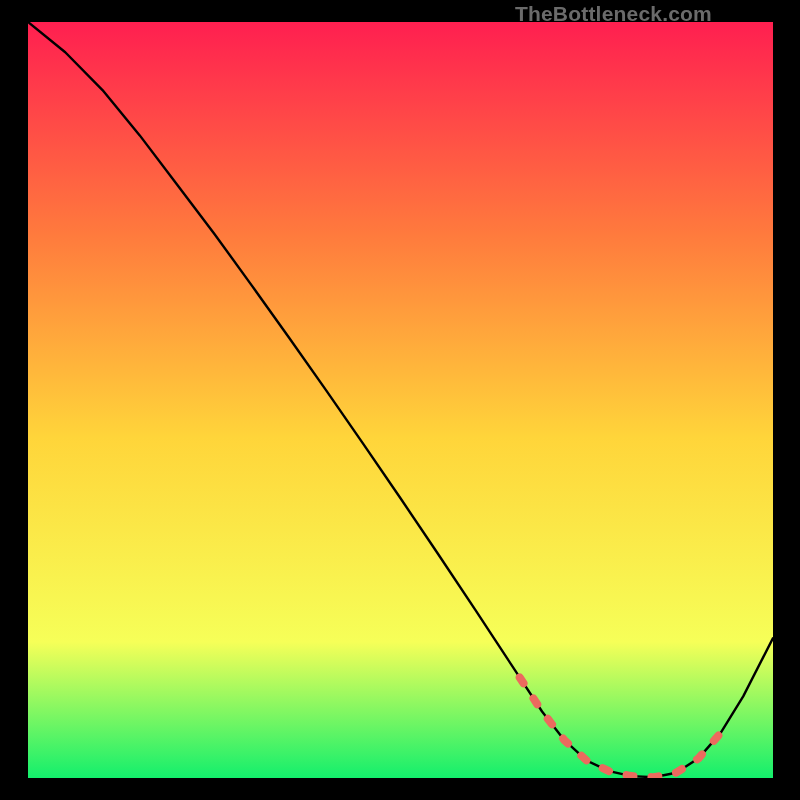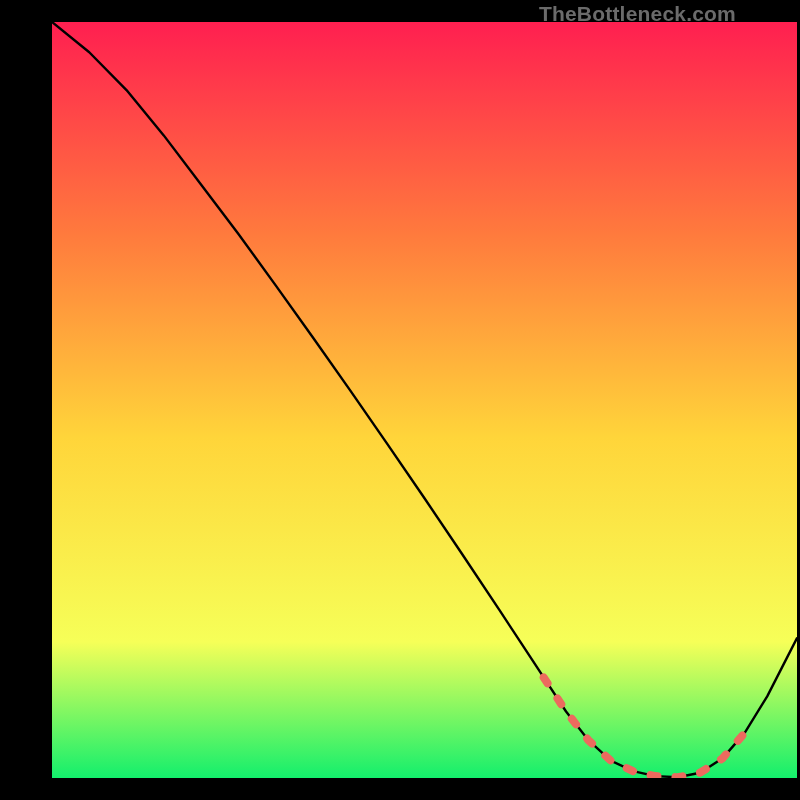--- a/index.html
+++ b/index.html
@@ -10,21 +10,20 @@
     overflow: hidden;
     background: #000;
   }
   .outer {
     position: absolute;
     left: 0;
     top: 0;
     width: 742px;
     height: 800px;
     background: #000;
-    margin-left: 24px;
   }
   .plot {
     position: absolute;
     
     left: 28px;
     top: 22px;
     width: 745px;
     height: 756px;
   }
   .watermark {

